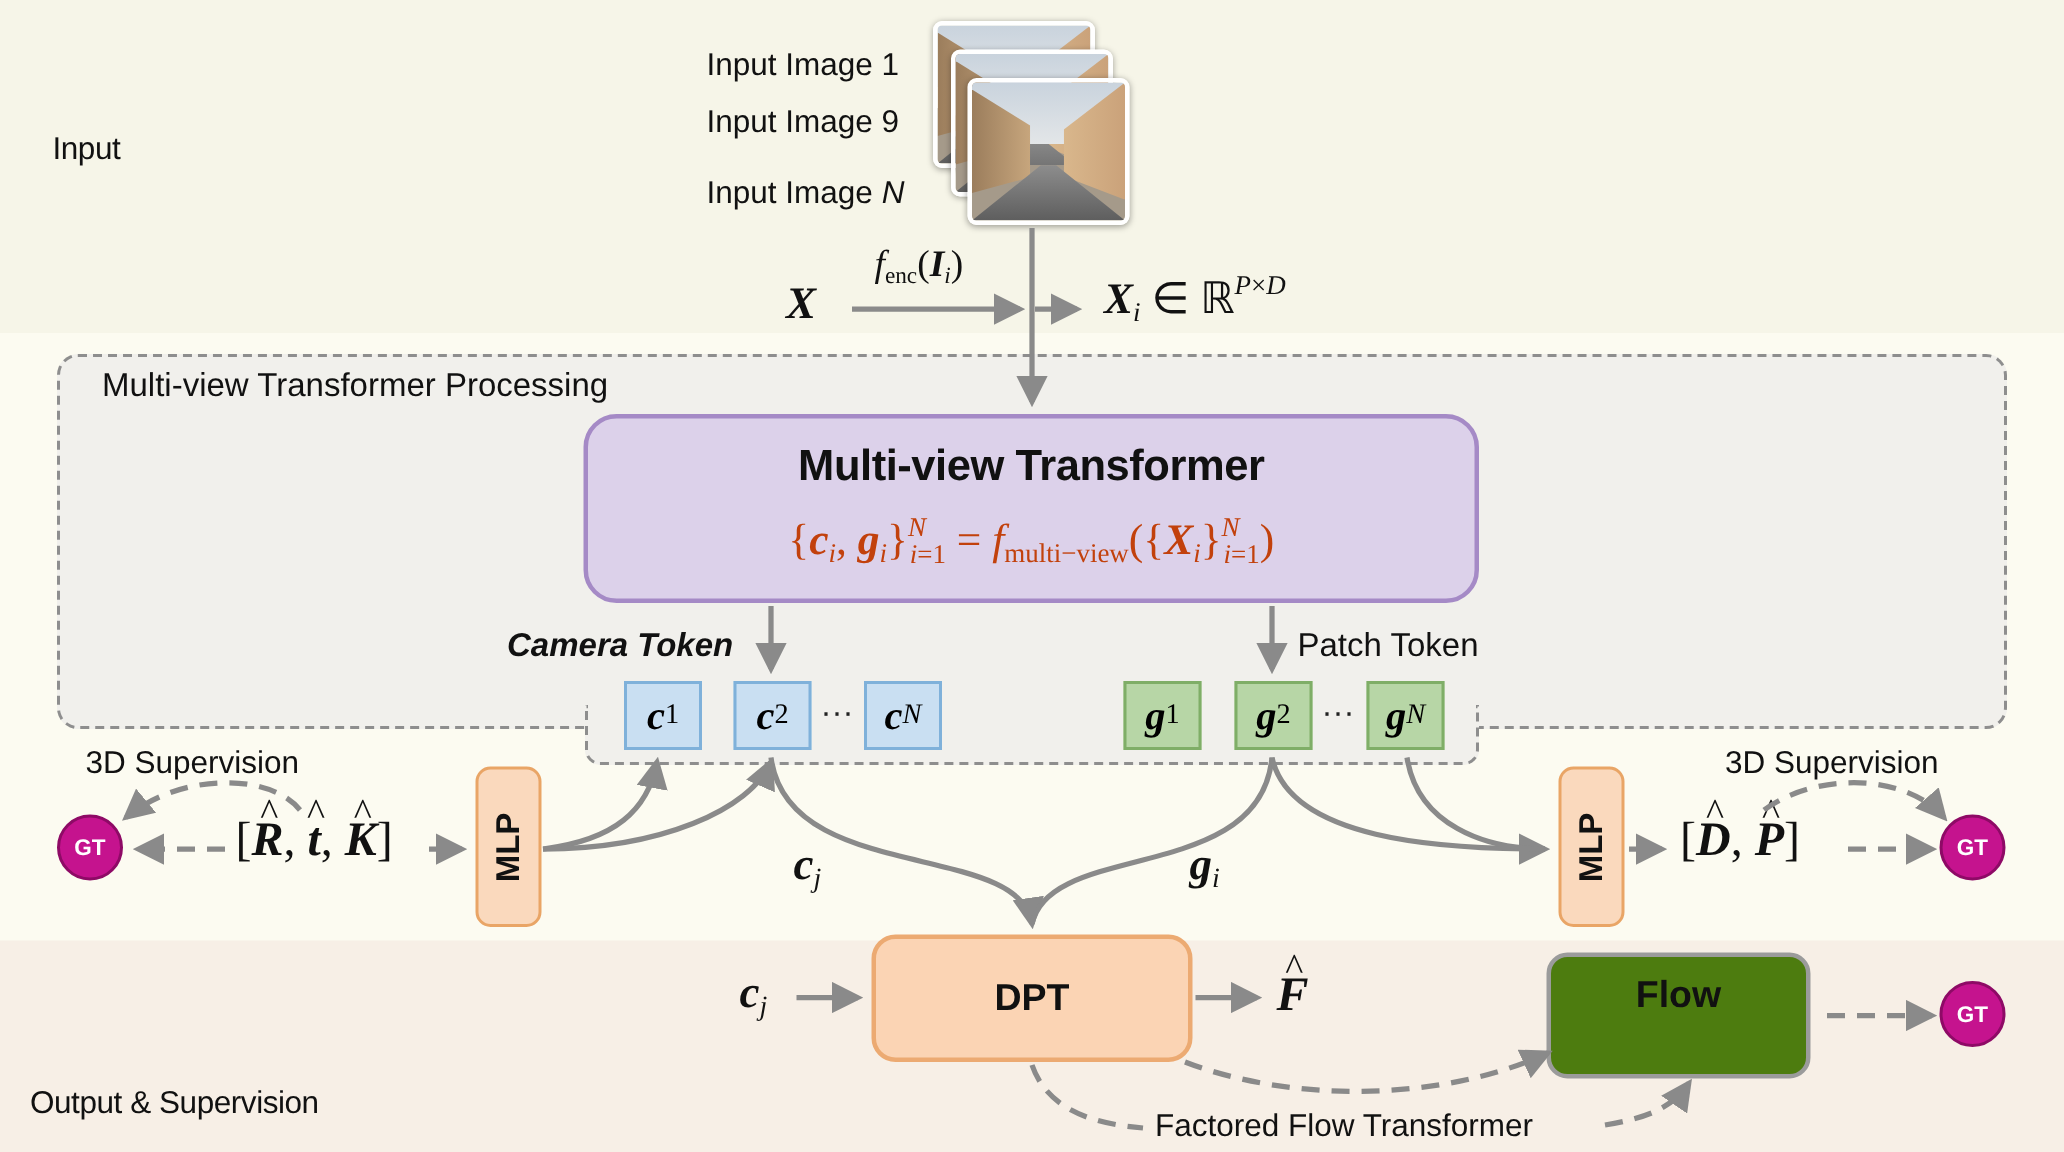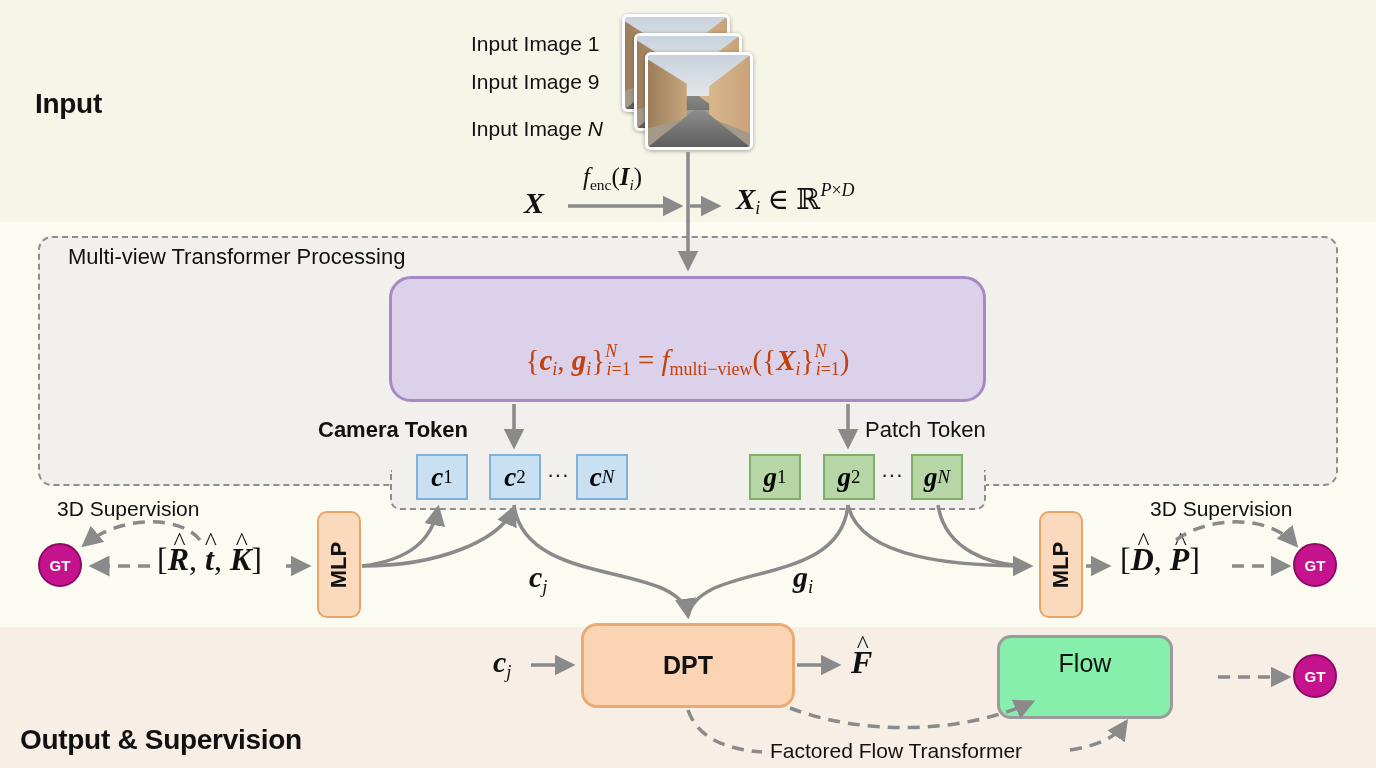--- a/index.html
+++ b/index.html
@@ -2,21 +2,21 @@
 <html><head>
 <meta charset="utf-8">
 <style>
   html, body { margin:0; padding:0; }
   body { width:1376px; height:768px; position:relative; overflow:hidden;
          font-family:"Liberation Sans", sans-serif; background:#fbfaf0; }
   .band { position:absolute; left:0; width:1376px; }
   #band-input { top:0; height:222px; background:#f6f5e8; }
   #band-mid { top:222px; height:405px; background:#fcfbf1; }
   #band-out { top:627px; height:141px; background:#f7efe6; }
-  .section-title { position:absolute; font-weight:bold; color:#111; font-size:28px; letter-spacing:-0.3px;text-align:center; }
+  .section-title { position:absolute; font-weight:normal; color:#111; font-size:21px; letter-spacing:-0.3px;text-align:center; }
   .lbl { position:absolute; color:#111; font-size:21px; white-space:nowrap; }
   .math { font-family:"Liberation Serif", "DejaVu Serif", serif; }
   .math i { font-style:italic; }
   .bi { font-weight:bold; font-style:italic; }
   .sub { font-size:0.62em; vertical-align:-0.3em; }
   .sup { font-size:0.62em; vertical-align:0.7em; }
   .hat { position:relative; display:inline-block; }
   .hat::before { content:"^"; position:absolute; left:50%; top:-0.55em; transform:translateX(-40%); font-size:0.8em; font-weight:normal; font-style:normal; }
 
   #mvt-panel { position:absolute; left:38px; top:236px; width:1300px; height:250px;
@@ -41,23 +41,23 @@
   .mlp span { position:absolute; left:50%; top:50%; transform:translate(-50%,-50%) rotate(-90deg);
      font-weight:bold; font-size:22px; color:#111; }
 
   .gt { position:absolute; width:44px; height:44px; border-radius:50%; background:#c5138e;
      border:2px solid #8e0a66; box-sizing:border-box; color:#fff; font-weight:bold; font-size:15px;
      display:flex; align-items:center; justify-content:center; }
 
   #dpt-box { position:absolute; left:581px; top:623px; width:214px; height:85px; background:#fbd4b4;
      border:3px solid #ecaa72; border-radius:16px; box-sizing:border-box;
      display:flex; align-items:center; justify-content:center; font-weight:bold; font-size:25px; color:#111; }
-  #flow-box { position:absolute; left:997px; top:635px; width:176px; height:84px; background:#86efac;
+  #flow-box { position:absolute; left:1031px; top:635px; width:176px; height:84px; background:#4d7c0f;
      border:3px solid #9b9b9b; border-radius:14px; box-sizing:border-box; text-align:center;
-     font-weight:normal; font-size:25px; color:#111; line-height:30px; padding-top:10px; }
+     font-weight:bold; font-size:25px; color:#111; line-height:30px; padding-top:10px; }
 
   .img-card { position:absolute; width:108px; height:98px; border:3px solid #fff; border-radius:6px;
      box-shadow:0 1px 4px rgba(0,0,0,0.35); overflow:hidden; box-sizing:border-box; }
   .img-card .sky { position:absolute; left:0; right:0; top:0; height:45%; background:linear-gradient(#c9d3dd,#e3e6e8); }
   .img-card .left { position:absolute; left:0; top:5%; width:38%; height:75%; background:linear-gradient(90deg,#9b7d5c,#c7a67d); clip-path:polygon(0 0,100% 35%,100% 85%,0 100%); }
   .img-card .right { position:absolute; right:0; top:0; width:40%; height:85%; background:linear-gradient(270deg,#caa27a,#d9b78c); clip-path:polygon(0 40%,100% 0,100% 100%,0 80%); }
   .img-card .road { position:absolute; left:0; right:0; bottom:0; height:40%; background:linear-gradient(#8d8d8d,#5e5e5e); clip-path:polygon(45% 0,55% 0,100% 100%,0 100%); }
   .img-card .ground { position:absolute; left:0; right:0; bottom:0; height:40%; background:#a59a8a; }
 
   svg#arrows { position:absolute; left:0; top:0; }
@@ -98,27 +98,28 @@
     <div class="road"></div>
   </div>
 
 <div id="mvt-panel"></div>
 <div id="mvt-notch"></div>
 <div id="mvt-notch-cover"></div>
 <div class="lbl" style="left:52px;top:244px;font-size:22px;margin-left:16px;">Multi-view Transformer Processing</div>
 
 <div class="lbl math bi" style="left:524px;top:186px;font-size:30px;">X</div>
 <div class="lbl math" style="left:583px;top:163px;font-size:25px;"><i>f</i><span class="sub">enc</span>(<span class="bi">I</span><span class="sub"><i>i</i></span>)</div>
-<div class="lbl math" style="left:736px;top:180px;font-size:29px;"><span class="bi">X</span><span class="sub"><i>i</i></span> ∈ ℝ<span class="sup"><i>P</i>×<i>D</i></span></div>
+<div class="lbl math" style="left:736px;top:180px;font-size:29px;font-family:Liberation Serif, serif;"><span class="bi">X</span><span class="sub"><i>i</i></span> ∈ ℝ<span class="sup"><i>P</i>×<i>D</i></span></div>
 
 <div id="mvt-box">
+  <div id="mvt-title">Multi-view Transformer</div>
   <div id="mvt-formula" class="math">{<span class="bi">c</span><span class="sub"><i>i</i></span>, <span class="bi">g</span><span class="sub"><i>i</i></span>}<span class="sup"><i>N</i></span><span class="sub" style="margin-left:-0.6em"><i>i</i>=1</span> = <i>f</i><span class="sub">multi−view</span>({<span class="bi">X</span><span class="sub"><i>i</i></span>}<span class="sup"><i>N</i></span><span class="sub" style="margin-left:-0.6em"><i>i</i>=1</span>)</div>
 </div>
 
-<div class="lbl" style="left:318px;top:417px;font-weight:bold;font-size:22px;">Camera Token</div>
+<div class="lbl" style="left:338px;top:417px;font-weight:bold;font-size:22px;font-style:italic;">Camera Token</div>
 <div class="lbl" style="left:865px;top:417px;font-weight:normal;font-size:22px;">Patch Token</div>
 
 <div class="token cam math" style="left:416px;">
     <span class="bi">c</span>
     <span style="font-size:0.7em;vertical-align:-0.25em">1</span>
   </div>
 <div class="token cam math" style="left:489px;">
     <span class="bi">c</span>
     <span style="font-size:0.7em;vertical-align:-0.25em">2</span>
   </div>

